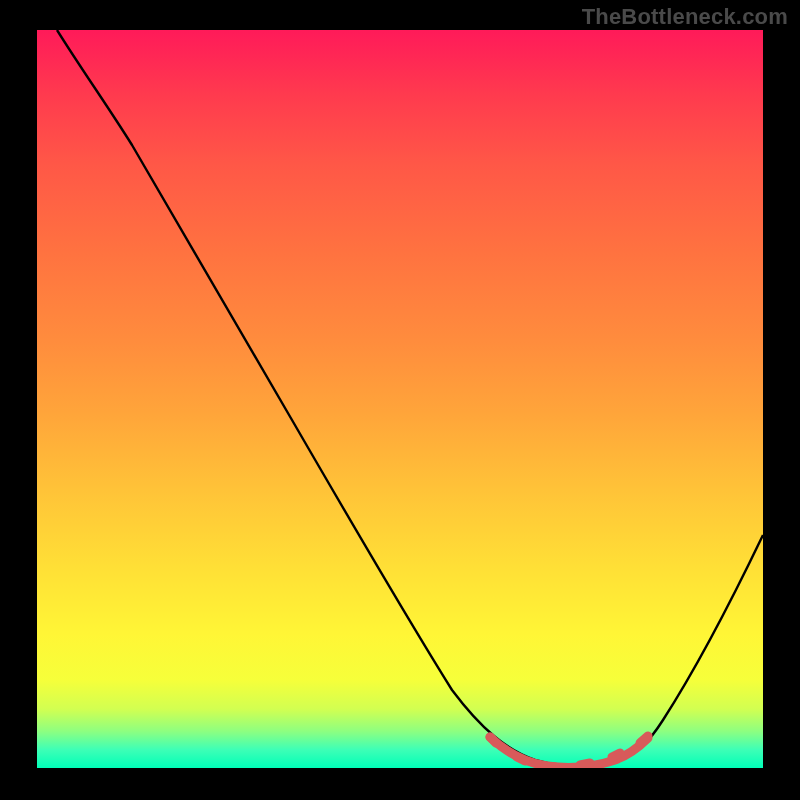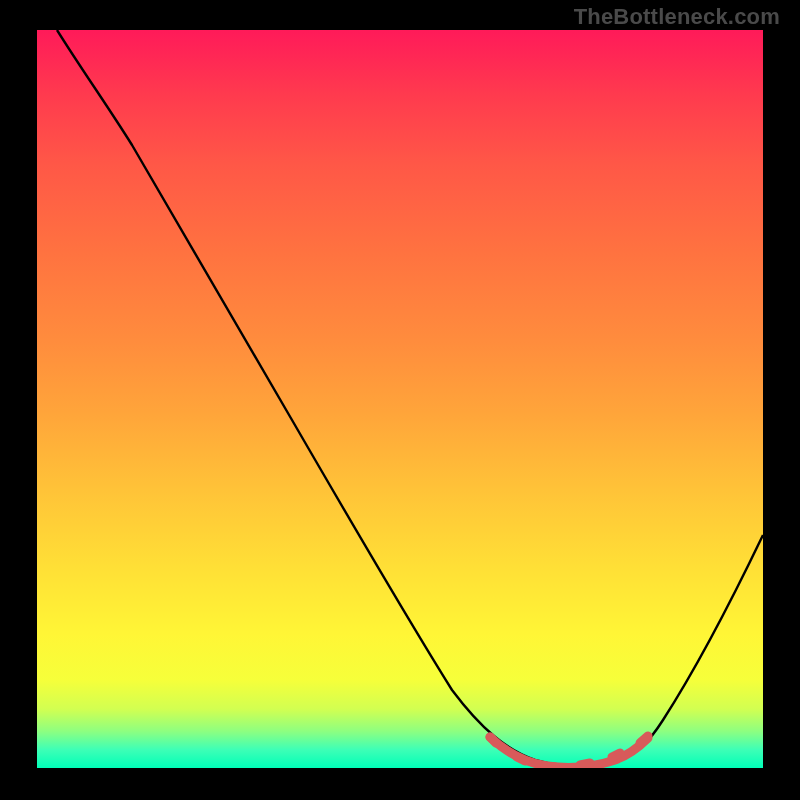--- a/index.html
+++ b/index.html
@@ -13,21 +13,21 @@
   }
   .frame {
     position: relative;
     width: 800px;
     height: 800px;
     background: #000;
   }
   .watermark {
     position: absolute;
     top: 4px;
-    right: 20px;
+    right: 12px;
     color: #4a4a4a;
     font-size: 22px;
     font-weight: 600;
     letter-spacing: 0.2px;
     user-select: none;
   }
   .plot-area {
     position: absolute;
     left: 37px;
     top: 30px;

